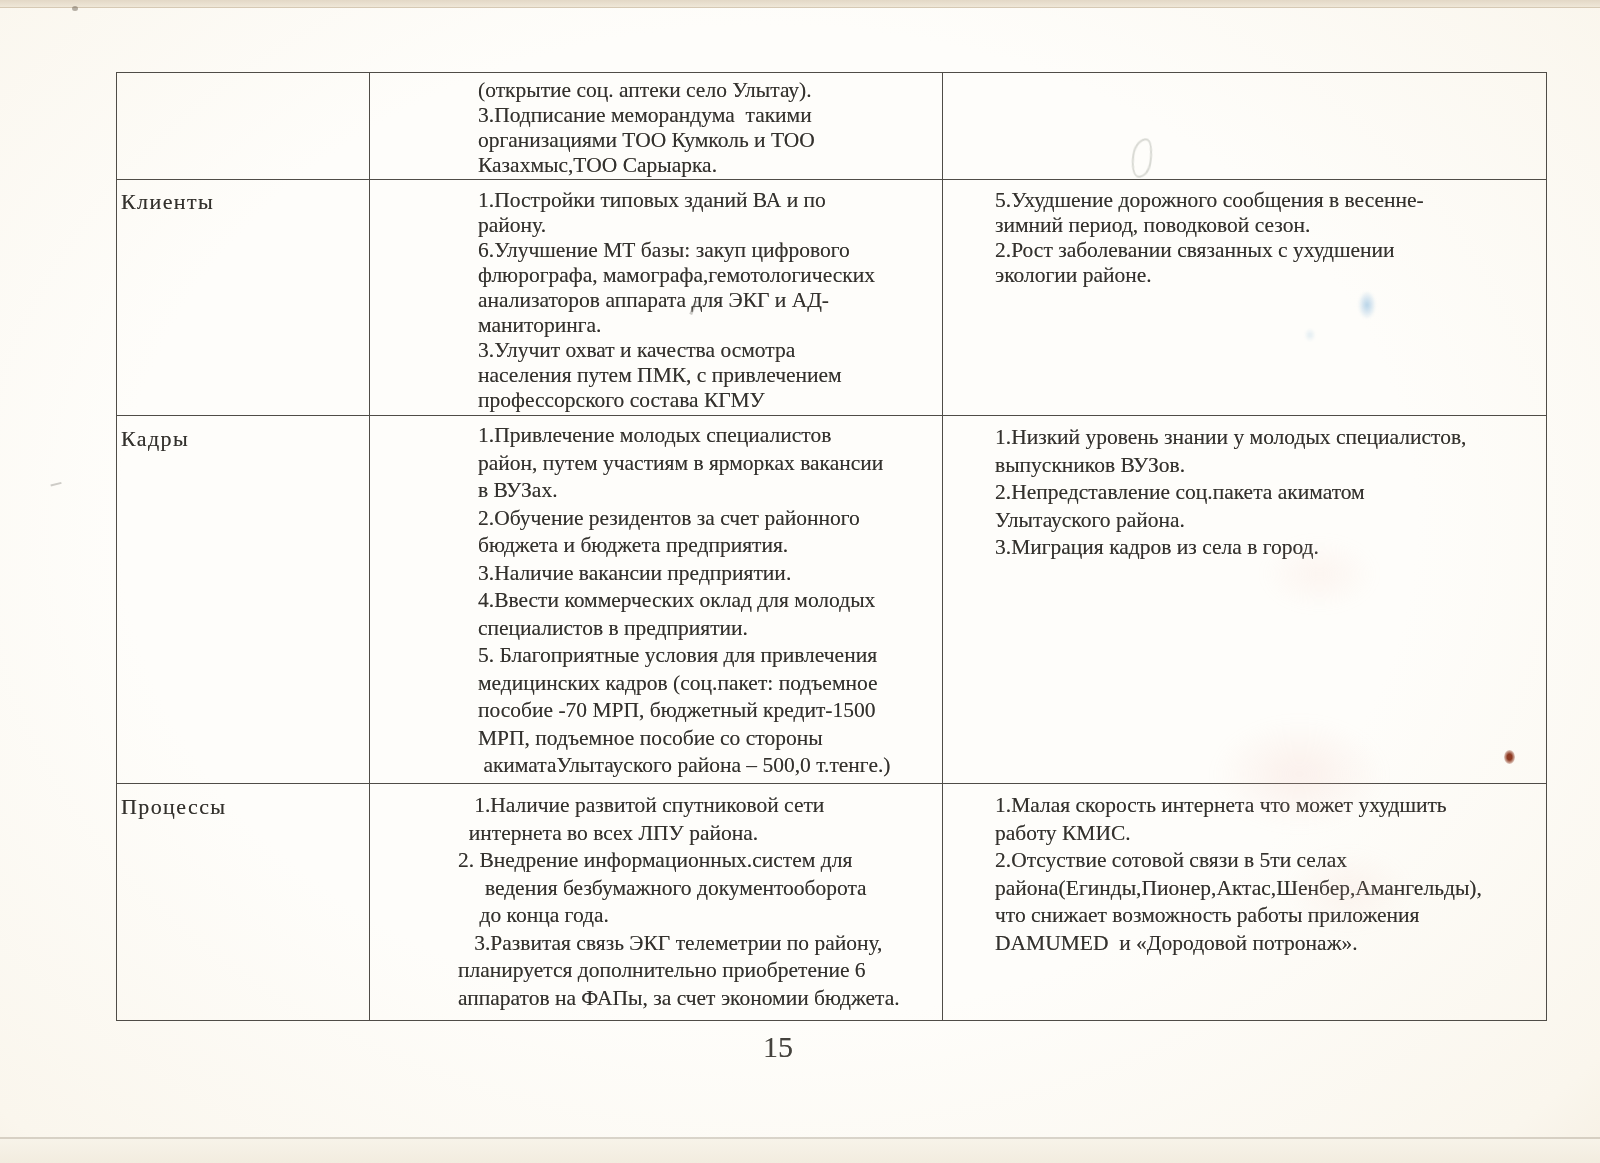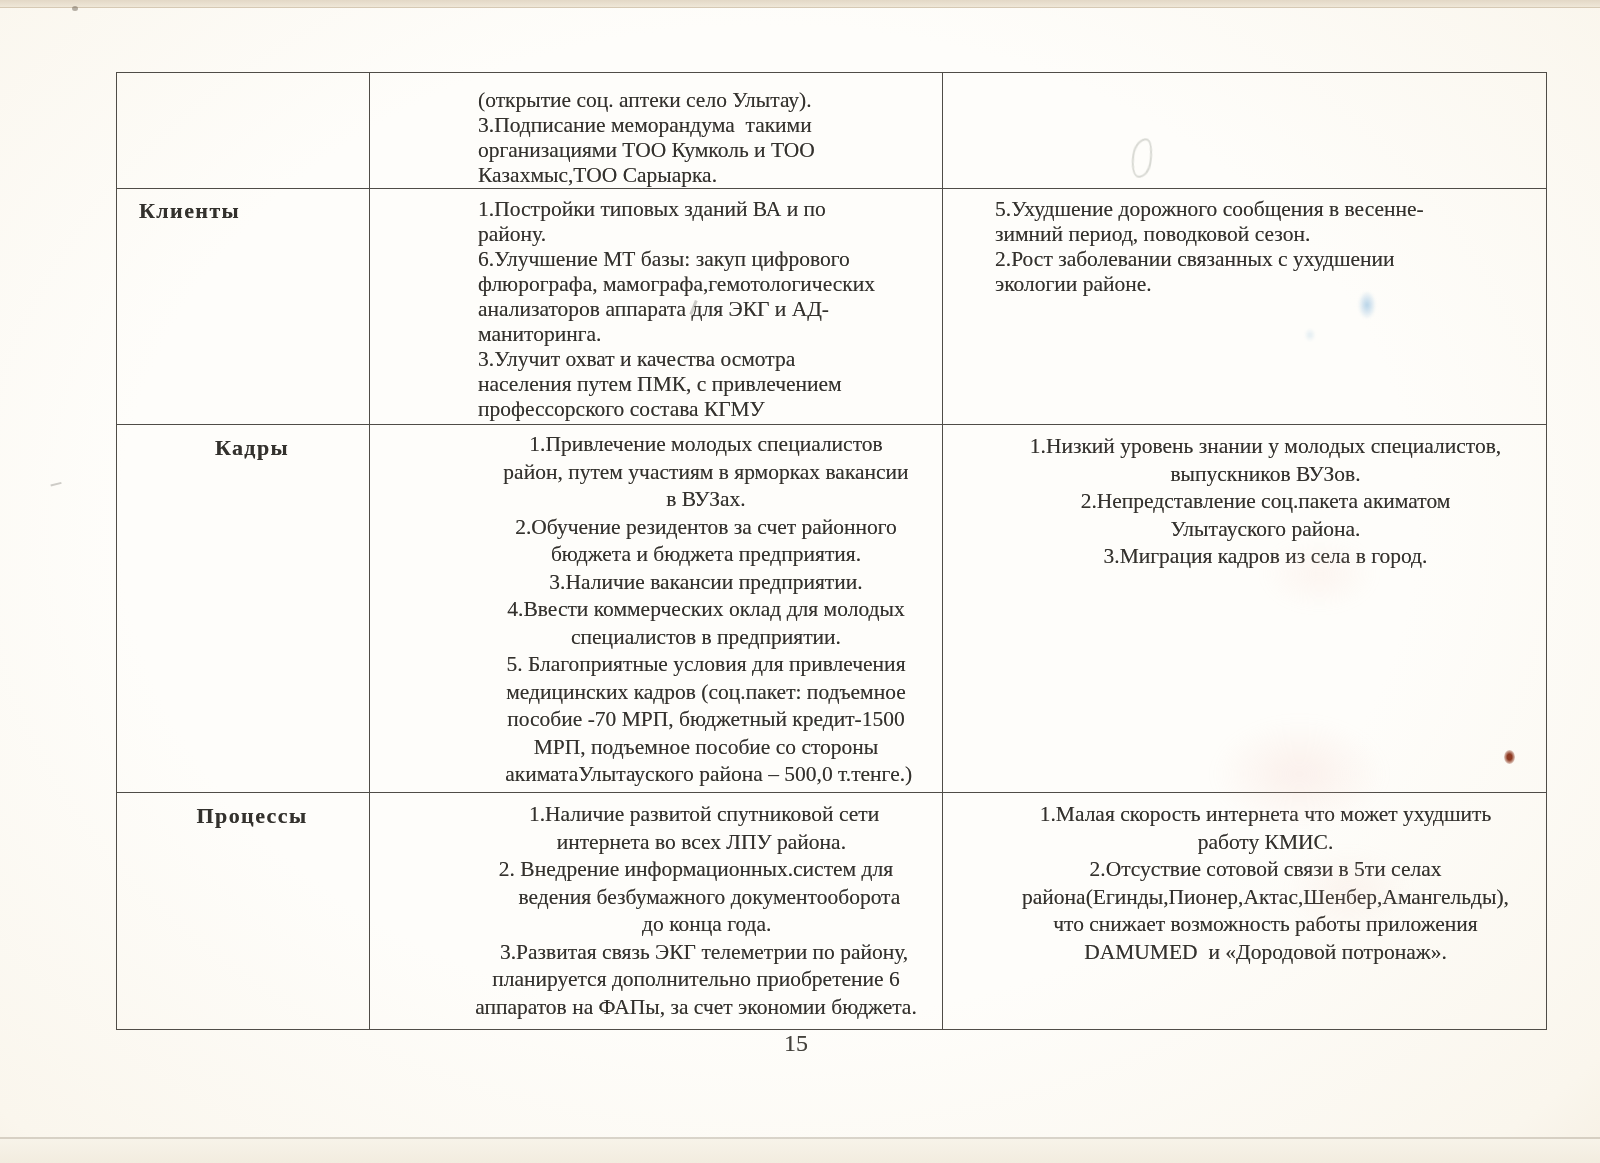--- a/index.html
+++ b/index.html
@@ -25,30 +25,30 @@
     vertical-align:top;
     font-size:21.5px;
     color:#33312d;
     white-space:pre-wrap;
     word-wrap:break-word;
     text-shadow:0 0 .5px rgba(70,66,60,.55);
   }
   col.c1{width:253px} col.c2{width:573px} col.c3{width:604px}
   tr.r0{height:107px} tr.r1{height:236px} tr.r2{height:368px} tr.r3{height:237px}
   tr.r0 td, tr.r1 td{line-height:25px;}
-  tr.r2 td, tr.r3 td{line-height:27.5px;text-align:center;}
-  td.cat{font-weight:bold;font-size:22px;letter-spacing:1.4px;padding:9px 4px 0 22px;white-space:normal;}
+  tr.r2 td, tr.r3 td{line-height:27.5px;}
+  td.cat{font-weight:normal;font-size:22px;letter-spacing:1.4px;padding:9px 4px 0 4px;white-space:normal;}
   td.pos{padding:8px 8px 0 108px;}
   td.neg{padding:8px 10px 0 52px;}
-  tr.r0 td.pos{padding-top:15px;}
+  tr.r0 td.pos{padding-top:5px;}
   tr.r2 td.pos{padding-top:6px;}
   tr.r3 td.pos{padding-left:88px;}
 
-  .page-num{position:absolute;left:784px;top:1030px;width:70px;
-    font-size:24px;color:#44423d;text-shadow:0 0 .5px rgba(70,66,60,.5);}
+  .page-num{position:absolute;left:763px;top:1030px;width:70px;
+    font-size:30px;color:#44423d;text-shadow:0 0 .5px rgba(70,66,60,.5);}
 
   .artifact{position:absolute;pointer-events:none;}
   .smudge-gray{left:1132px;top:138px;width:16px;height:36px;
     border:2px solid rgba(150,152,140,.36);border-radius:60% 40% 55% 45% / 45% 60% 40% 55%;
     transform:rotate(9deg);filter:blur(.7px);}
   .smudge-blue1{left:1358px;top:291px;width:18px;height:28px;border-radius:50%;
     background:radial-gradient(rgba(110,168,214,.5),rgba(110,168,214,0) 72%);filter:blur(1px);}
   .smudge-blue2{left:1304px;top:328px;width:12px;height:14px;border-radius:50%;
     background:radial-gradient(rgba(120,175,215,.22),rgba(120,175,215,0) 70%);filter:blur(1px);}
   .dot-red{left:1504px;top:750px;width:11px;height:14px;border-radius:50%;

